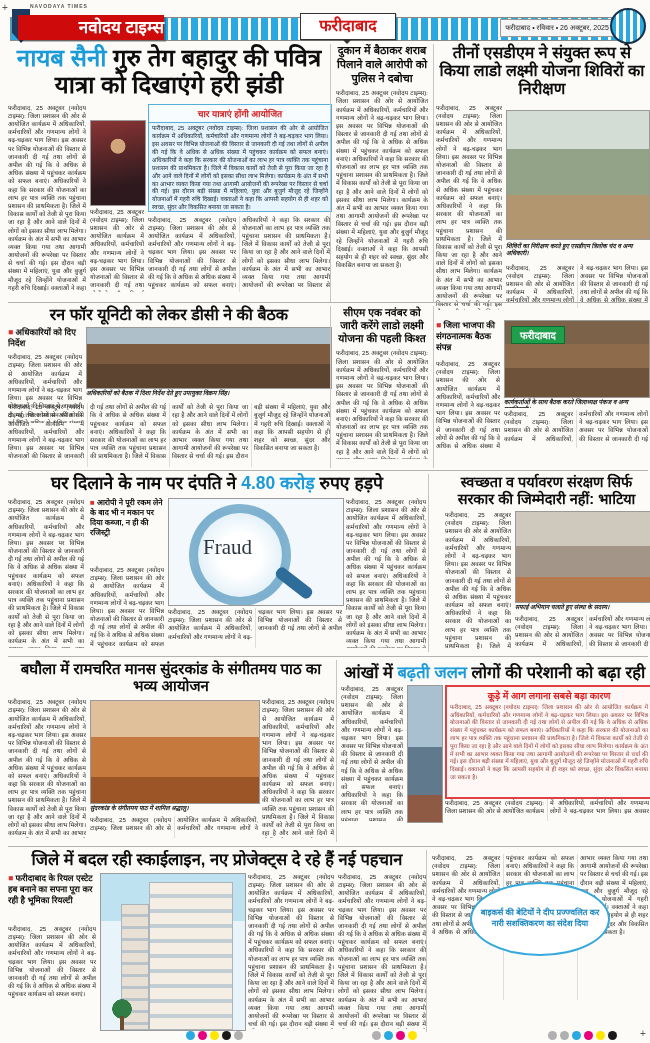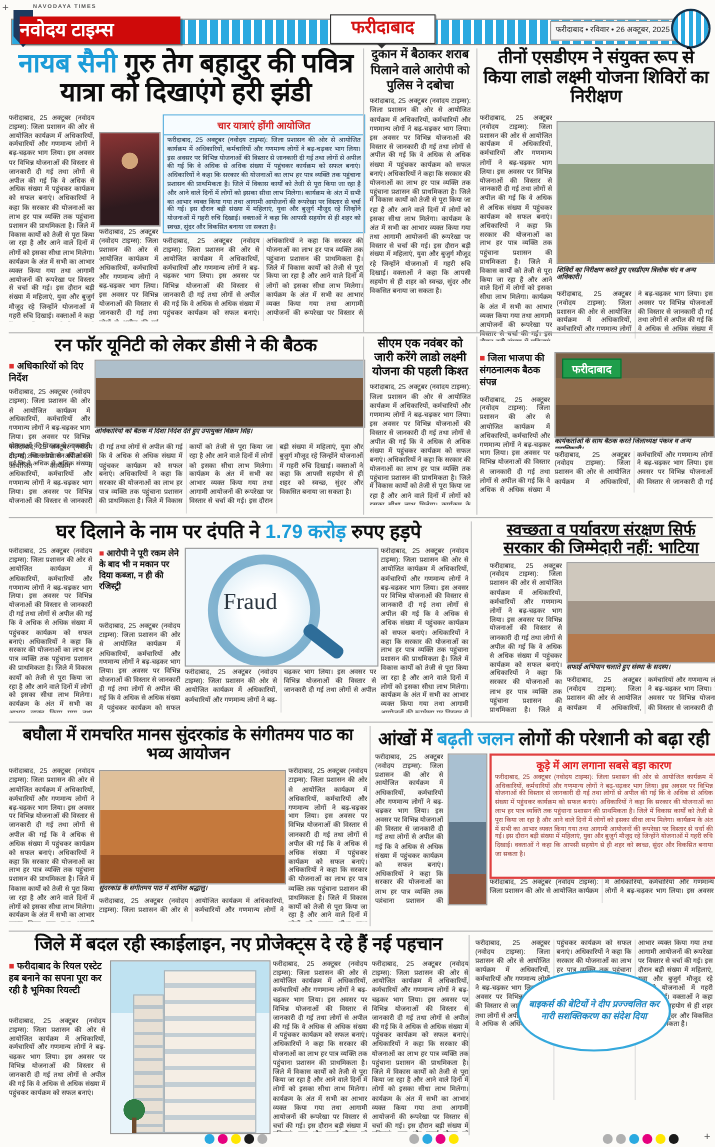--- a/index.html
+++ b/index.html
@@ -55,21 +55,21 @@
         display:flex;align-items:center;justify-content:center;text-align:center;
         color:#1b86c0;font-weight:bold;font-size:8.2px;line-height:1.3;padding:8px;box-sizing:border-box;}
   .vrule-lr{border-left:1px solid #c6c6c6;border-right:1px solid #c6c6c6;box-sizing:border-box;}
   .vrule-l{border-left:1px solid #c6c6c6;box-sizing:border-box;}
   .hr{position:absolute;left:8px;width:640px;border-top:1px solid #b3b3b3;}
   .dots{position:absolute;display:flex;gap:3px;}
   .dot{width:9px;height:9px;border-radius:50%;}
   .d-c{background:#2aa9e0;}.d-m{background:#e6007e;}.d-y{background:#ffe600;}
   .d-k{background:#1a1a1a;}.d-g{background:#b0b0b0;}
   .plus{position:absolute;color:#555;font-size:10px;}
-  .brandbox{background:#cf0a0a;color:#fff;font-weight:bold;font-size:17px;text-align:left;
+  .brandbox{background:#cf0a0a;color:#fff;font-weight:bold;font-size:17px;text-align:right;
         line-height:25px;box-shadow:2px 2px 0 rgba(0,0,0,.25);}
   .stripes{background:repeating-linear-gradient(90deg,#2aa9e0 0 7px,#ffffff 7px 10px);
         border:1px solid #8a8a8a;}
   .editionbox{background:#fff;border:1.5px solid #333;color:#d41414;font-weight:bold;
         font-size:16px;text-align:center;line-height:24px;box-shadow:1px 1px 0 rgba(0,0,0,.2);}
   .editionbox::after{content:"";position:absolute;left:44%;top:100%;border:5px solid transparent;border-top-color:#333;}
   .datebox{background:#f6f6f6;border:1px solid #999;font-size:7px;color:#222;text-align:center;line-height:16px;}
   .logo{border-radius:50%;border:2px solid #16324a;
         background:repeating-linear-gradient(90deg,#2aa9e0 0 4px,#fff 4px 7px);}
   .brand-small{font-size:5px;letter-spacing:1px;color:#555;font-weight:bold;}
@@ -148,37 +148,37 @@
       </div>
       <div class="cap abs" style="left:68px;top:78px;width:144px;height:10px;">कार्यकर्ताओं के साथ बैठक करते जिलाध्यक्ष पंकज व अन्य पदाधिकारी।</div>
       <div class="body-txt cols2 abs" style="left:68px;top:90px;width:144px;height:38px;">फरीदाबाद, 25 अक्टूबर (नवोदय टाइम्स): जिला प्रशासन की ओर से आयोजित कार्यक्रम में अधिकारियों, कर्मचारियों और गणमान्य लोगों ने बढ़-चढ़कर भाग लिया। इस अवसर पर विभिन्न योजनाओं की विस्तार से जानकारी दी गई तथा लोगों से अपील की गई कि वे अधिक से अधिक संख्या में पहुंचकर कार्यक्रम को सफल बनाएं।</div>
     </div>
   </div>
 
   <div class="hr" style="top:470px;"></div>
 
   <div class="abs" style="left:8px;top:474px;width:418px;height:178px;">
     <div class="hl" style="font-size:17.5px;">
-      <span>घर दिलाने के नाम पर दंपति ने </span><span class="blue">1.79 करोड़</span><span> रुपए हड़पे</span>
+      <span>घर दिलाने के नाम पर दंपति ने </span><span class="blue">4.80 करोड़</span><span> रुपए हड़पे</span>
     </div>
     <div style="position:relative;height:150px;margin-top:4px;">
       <div class="body-txt abs" style="left:0;top:0;width:76px;height:150px;">फरीदाबाद, 25 अक्टूबर (नवोदय टाइम्स): जिला प्रशासन की ओर से आयोजित कार्यक्रम में अधिकारियों, कर्मचारियों और गणमान्य लोगों ने बढ़-चढ़कर भाग लिया। इस अवसर पर विभिन्न योजनाओं की विस्तार से जानकारी दी गई तथा लोगों से अपील की गई कि वे अधिक से अधिक संख्या में पहुंचकर कार्यक्रम को सफल बनाएं। अधिकारियों ने कहा कि सरकार की योजनाओं का लाभ हर पात्र व्यक्ति तक पहुंचाना प्रशासन की प्राथमिकता है। जिले में विकास कार्यों को तेजी से पूरा किया जा रहा है और आने वाले दिनों में लोगों को इसका सीधा लाभ मिलेगा। कार्यक्रम के अंत में सभी का आभार व्यक्त किया गया तथा आगामी आयोजनों की रूपरेखा पर विस्तार से चर्चा की गई। इस दौरान बड़ी संख्या में महिलाएं, युवा और बुजुर्ग मौजूद रहे जिन्होंने योजनाओं में गहरी रुचि दिखाई। वक्ताओं ने कहा कि आपसी सहयोग से ही शहर को स्वच्छ, सुंदर और विकसित बनाया जा सकता है।</div>
       <div class="sub abs" style="left:82px;top:0;width:74px;height:64px;font-size:7.8px;"><span class="bullet">■ </span><span>आरोपी ने पूरी रकम लेने के बाद भी न मकान पर दिया कब्जा, न ही की रजिस्ट्री</span></div>
       <div class="body-txt abs" style="left:82px;top:68px;width:74px;height:82px;">फरीदाबाद, 25 अक्टूबर (नवोदय टाइम्स): जिला प्रशासन की ओर से आयोजित कार्यक्रम में अधिकारियों, कर्मचारियों और गणमान्य लोगों ने बढ़-चढ़कर भाग लिया। इस अवसर पर विभिन्न योजनाओं की विस्तार से जानकारी दी गई तथा लोगों से अपील की गई कि वे अधिक से अधिक संख्या में पहुंचकर कार्यक्रम को सफल बनाएं।</div>
       <div class="ph ph-fraud abs" style="left:160px;top:0;width:174px;height:106px;">
         <div class="lens"></div>
         <div class="lens-handle"></div>
         <div class="fraud-word">Fraud</div>
       </div>
       <div class="body-txt cols2 abs" style="left:160px;top:110px;width:174px;height:40px;">फरीदाबाद, 25 अक्टूबर (नवोदय टाइम्स): जिला प्रशासन की ओर से आयोजित कार्यक्रम में अधिकारियों, कर्मचारियों और गणमान्य लोगों ने बढ़-चढ़कर भाग लिया। इस अवसर पर विभिन्न योजनाओं की विस्तार से जानकारी दी गई तथा लोगों से अपील की गई कि वे अधिक से अधिक संख्या में पहुंचकर कार्यक्रम को सफल बनाएं।</div>
       <div class="body-txt abs" style="left:338px;top:0;width:80px;height:150px;">फरीदाबाद, 25 अक्टूबर (नवोदय टाइम्स): जिला प्रशासन की ओर से आयोजित कार्यक्रम में अधिकारियों, कर्मचारियों और गणमान्य लोगों ने बढ़-चढ़कर भाग लिया। इस अवसर पर विभिन्न योजनाओं की विस्तार से जानकारी दी गई तथा लोगों से अपील की गई कि वे अधिक से अधिक संख्या में पहुंचकर कार्यक्रम को सफल बनाएं। अधिकारियों ने कहा कि सरकार की योजनाओं का लाभ हर पात्र व्यक्ति तक पहुंचाना प्रशासन की प्राथमिकता है। जिले में विकास कार्यों को तेजी से पूरा किया जा रहा है और आने वाले दिनों में लोगों को इसका सीधा लाभ मिलेगा। कार्यक्रम के अंत में सभी का आभार व्यक्त किया गया तथा आगामी आयोजनों की रूपरेखा पर विस्तार से चर्चा की गई। इस दौरान बड़ी संख्या में महिलाएं, युवा और बुजुर्ग मौजूद रहे जिन्होंने योजनाओं में गहरी रुचि दिखाई। वक्ताओं ने कहा कि आपसी सहयोग से ही शहर को स्वच्छ, सुंदर और विकसित बनाया जा सकता है।</div>
     </div>
   </div>
 
-  <div class="abs vrule-l" style="left:428px;top:474px;width:220px;height:178px;padding-left:16px;text-decoration:underline;">
+  <div class="abs vrule-l" style="left:428px;top:474px;width:220px;height:178px;padding-left:16px;">
     <div class="hl" style="font-size:14.5px;">स्वच्छता व पर्यावरण संरक्षण सिर्फ सरकार की जिम्मेदारी नहीं: भाटिया</div>
     <div style="position:relative;height:138px;margin-top:4px;">
       <div class="body-txt abs" style="left:0;top:0;width:66px;height:138px;">फरीदाबाद, 25 अक्टूबर (नवोदय टाइम्स): जिला प्रशासन की ओर से आयोजित कार्यक्रम में अधिकारियों, कर्मचारियों और गणमान्य लोगों ने बढ़-चढ़कर भाग लिया। इस अवसर पर विभिन्न योजनाओं की विस्तार से जानकारी दी गई तथा लोगों से अपील की गई कि वे अधिक से अधिक संख्या में पहुंचकर कार्यक्रम को सफल बनाएं। अधिकारियों ने कहा कि सरकार की योजनाओं का लाभ हर पात्र व्यक्ति तक पहुंचाना प्रशासन की प्राथमिकता है। जिले में विकास कार्यों को तेजी से पूरा किया जा रहा है और आने वाले दिनों में लोगों को इसका सीधा लाभ मिलेगा। कार्यक्रम के अंत में सभी का आभार व्यक्त किया गया तथा आगामी आयोजनों की रूपरेखा पर विस्तार से चर्चा की गई। इस दौरान बड़ी संख्या में महिलाएं, युवा और बुजुर्ग मौजूद रहे जिन्होंने योजनाओं में गहरी रुचि दिखाई। वक्ताओं ने कहा कि आपसी सहयोग से ही शहर को स्वच्छ, सुंदर और विकसित बनाया जा सकता है।</div>
       <div class="ph ph-street abs" style="left:70px;top:0;width:142px;height:90px;"></div>
       <div class="cap abs" style="left:70px;top:92px;width:142px;height:10px;">सफाई अभियान चलाते हुए संस्था के सदस्य।</div>
       <div class="body-txt cols2 abs" style="left:70px;top:104px;width:142px;height:34px;">फरीदाबाद, 25 अक्टूबर (नवोदय टाइम्स): जिला प्रशासन की ओर से आयोजित कार्यक्रम में अधिकारियों, कर्मचारियों और गणमान्य लोगों ने बढ़-चढ़कर भाग लिया। इस अवसर पर विभिन्न योजनाओं की विस्तार से जानकारी दी गई तथा लोगों से अपील की गई कि वे अधिक से अधिक संख्या में पहुंचकर कार्यक्रम को सफल बनाएं।</div>
     </div>
   </div>
 
   <div class="hr" style="top:656px;"></div>
@@ -222,21 +222,21 @@
         <div class="palm"></div>
       </div>
       <div class="body-txt abs" style="left:240px;top:0;width:86px;height:156px;">फरीदाबाद, 25 अक्टूबर (नवोदय टाइम्स): जिला प्रशासन की ओर से आयोजित कार्यक्रम में अधिकारियों, कर्मचारियों और गणमान्य लोगों ने बढ़-चढ़कर भाग लिया। इस अवसर पर विभिन्न योजनाओं की विस्तार से जानकारी दी गई तथा लोगों से अपील की गई कि वे अधिक से अधिक संख्या में पहुंचकर कार्यक्रम को सफल बनाएं। अधिकारियों ने कहा कि सरकार की योजनाओं का लाभ हर पात्र व्यक्ति तक पहुंचाना प्रशासन की प्राथमिकता है। जिले में विकास कार्यों को तेजी से पूरा किया जा रहा है और आने वाले दिनों में लोगों को इसका सीधा लाभ मिलेगा। कार्यक्रम के अंत में सभी का आभार व्यक्त किया गया तथा आगामी आयोजनों की रूपरेखा पर विस्तार से चर्चा की गई। इस दौरान बड़ी संख्या में महिलाएं, युवा और बुजुर्ग मौजूद रहे जिन्होंने योजनाओं में गहरी रुचि दिखाई। वक्ताओं ने कहा कि आपसी सहयोग से ही शहर को स्वच्छ, सुंदर और विकसित बनाया जा सकता है।</div>
       <div class="body-txt abs" style="left:330px;top:0;width:88px;height:156px;">फरीदाबाद, 25 अक्टूबर (नवोदय टाइम्स): जिला प्रशासन की ओर से आयोजित कार्यक्रम में अधिकारियों, कर्मचारियों और गणमान्य लोगों ने बढ़-चढ़कर भाग लिया। इस अवसर पर विभिन्न योजनाओं की विस्तार से जानकारी दी गई तथा लोगों से अपील की गई कि वे अधिक से अधिक संख्या में पहुंचकर कार्यक्रम को सफल बनाएं। अधिकारियों ने कहा कि सरकार की योजनाओं का लाभ हर पात्र व्यक्ति तक पहुंचाना प्रशासन की प्राथमिकता है। जिले में विकास कार्यों को तेजी से पूरा किया जा रहा है और आने वाले दिनों में लोगों को इसका सीधा लाभ मिलेगा। कार्यक्रम के अंत में सभी का आभार व्यक्त किया गया तथा आगामी आयोजनों की रूपरेखा पर विस्तार से चर्चा की गई। इस दौरान बड़ी संख्या में महिलाएं, युवा और बुजुर्ग मौजूद रहे जिन्होंने योजनाओं में गहरी रुचि दिखाई। वक्ताओं ने कहा कि आपसी सहयोग से ही शहर को स्वच्छ, सुंदर और विकसित बनाया जा सकता है।</div>
     </div>
   </div>
 
   <div class="abs vrule-l" style="left:426px;top:850px;width:222px;height:182px;padding-left:5px;">
     <div style="position:relative;height:146px;margin-top:4px;">
       <div class="body-txt cols3" style="height:146px;">फरीदाबाद, 25 अक्टूबर (नवोदय टाइम्स): जिला प्रशासन की ओर से आयोजित कार्यक्रम में अधिकारियों, कर्मचारियों और गणमान्य लोगों ने बढ़-चढ़कर भाग लिया। इस अवसर पर विभिन्न योजनाओं की विस्तार से जानकारी दी गई तथा लोगों से अपील की गई कि वे अधिक से अधिक संख्या में पहुंचकर कार्यक्रम को सफल बनाएं। अधिकारियों ने कहा कि सरकार की योजनाओं का लाभ हर पात्र व्यक्ति तक पहुंचाना प्रशासन की प्राथमिकता है। जिले में विकास कार्यों को तेजी से पूरा किया जा रहा है और आने वाले दिनों में लोगों को इसका सीधा लाभ मिलेगा। कार्यक्रम के अंत में सभी का आभार व्यक्त किया गया तथा आगामी आयोजनों की रूपरेखा पर विस्तार से चर्चा की गई। इस दौरान बड़ी संख्या में महिलाएं, युवा और बुजुर्ग मौजूद रहे जिन्होंने योजनाओं में गहरी रुचि दिखाई। वक्ताओं ने कहा कि आपसी सहयोग से ही शहर को स्वच्छ, सुंदर और विकसित बनाया जा सकता है।</div>
-      <div class="bubble" style="left:38px;top:28px;width:140px;height:74px;font-style:italic;">बाइकर्स की बेटियों ने दीप प्रज्ज्वलित कर नारी सशक्तिकरण का संदेश दिया</div>
+      <div class="bubble" style="left:38px;top:28px;width:140px;height:74px;">बाइकर्स की बेटियों ने दीप प्रज्ज्वलित कर नारी सशक्तिकरण का संदेश दिया</div>
     </div>
   </div>
 
   <div class="dots" style="left:186px;top:1031px;">
     <div class="dot d-c"></div>
       <div class="dot d-m"></div>
       <div class="dot d-y"></div>
       <div class="dot d-k"></div>
       <div class="dot d-g"></div>
   </div>

